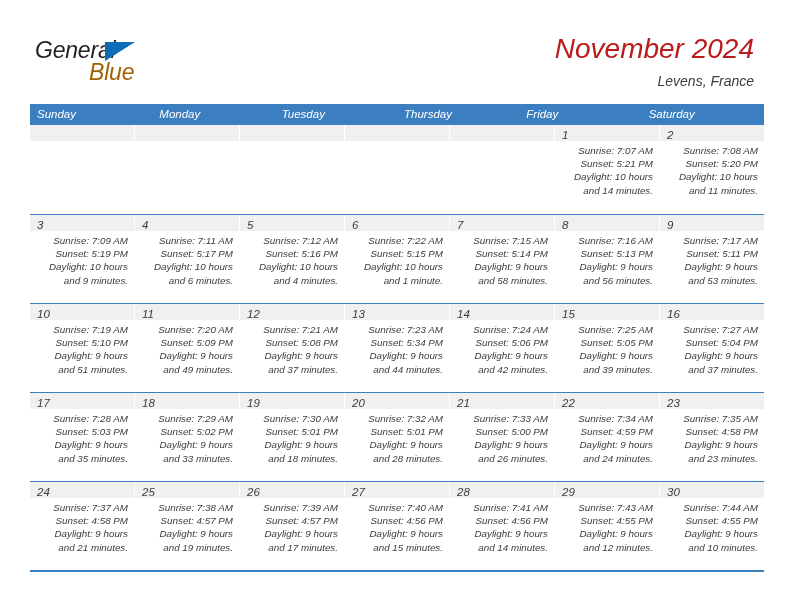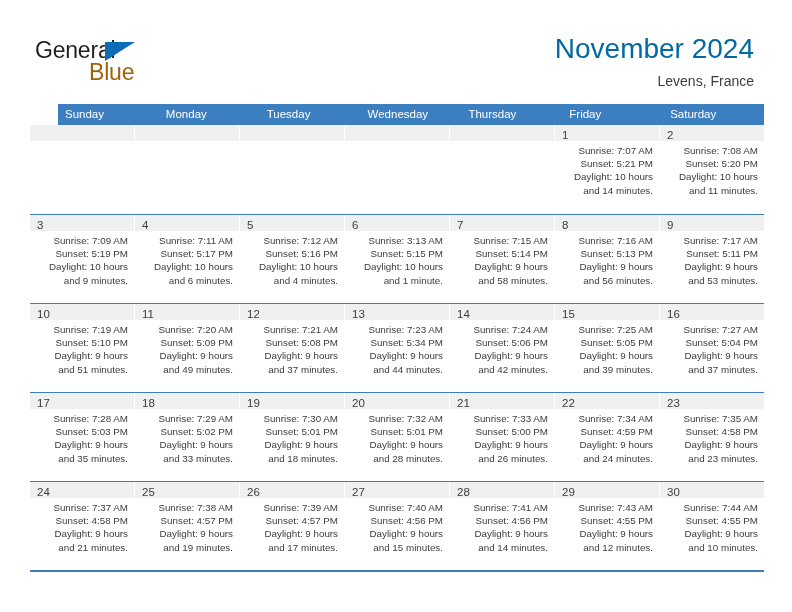--- a/index.html
+++ b/index.html
@@ -12,20 +12,21 @@
     height: 612px;
     font-family: "Liberation Sans", sans-serif;
     color: #3c3c3c;
     overflow: hidden;
   }
   .page {
     position: relative;
     width: 773px;
     height: 612px;
     box-sizing: border-box;
+    font-style: italic;
   }
 
   
   .header {
     position: absolute;
     left: 0;
     top: 0;
     width: 792px;
     height: 104px;
   }
@@ -66,21 +67,21 @@
     white-space: nowrap;
   }
   .title-block {
     position: absolute;
     right: 38px;
     top: 32px;
     text-align: right;
   }
   .cal-title {
     font-size: 28px;
-    color: #0369a1;
+    color: #b91c1c;
     line-height: 34px;
     white-space: nowrap;
     font-weight: normal;
     margin: 0;
   }
   .cal-subtitle {
     font-size: 14px;
     color: #3c3c3c;
     line-height: 20px;
     margin-top: 5px;
@@ -91,21 +92,20 @@
   .calendar {
     position: absolute;
     left: 30px;
     top: 104px;
     width: 734px;
   }
   .dow-row {
     display: flex;
     background: #3c7fc1;
     height: 21px;
-    margin-left: 28px;
   }
   .dow {
     flex: 1 1 0;
     color: #ffffff;
     font-size: 11.5px;
     line-height: 21px;
     padding-left: 7px;
     box-sizing: border-box;
     white-space: nowrap;
     overflow: hidden;
@@ -169,21 +169,20 @@
       <h1 class="cal-title">November 2024</h1>
       <div class="cal-subtitle">Levens, France</div>
     </div>
   </div>
 
   <div class="calendar">
     <div class="dow-row">
       <div class="dow">Sunday</div>
       <div class="dow">Monday</div>
       <div class="dow">Tuesday</div>
-      <div class="dow">Wednesday</div>
       <div class="dow">Thursday</div>
       <div class="dow">Friday</div>
       <div class="dow">Saturday</div>
     </div>
 
     <div id="weeks-container">
         <div class="week">
           <div class="day empty">
             <div class="day-band"><span class="day-num"></span></div>
           </div>
@@ -242,21 +241,21 @@
             <div class="day-info">
               <div>Sunrise: 7:12 AM</div>
               <div>Sunset: 5:16 PM</div>
               <div>Daylight: 10 hours</div>
               <div>and 4 minutes.</div>
             </div>
           </div>
           <div class="day">
             <div class="day-band"><span class="day-num">6</span></div>
             <div class="day-info">
-              <div>Sunrise: 3:13 AM</div>
+              <div>Sunrise: 7:22 AM</div>
               <div>Sunset: 5:15 PM</div>
               <div>Daylight: 10 hours</div>
               <div>and 1 minute.</div>
             </div>
           </div>
           <div class="day">
             <div class="day-band"><span class="day-num">7</span></div>
             <div class="day-info">
               <div>Sunrise: 7:15 AM</div>
               <div>Sunset: 5:14 PM</div>

